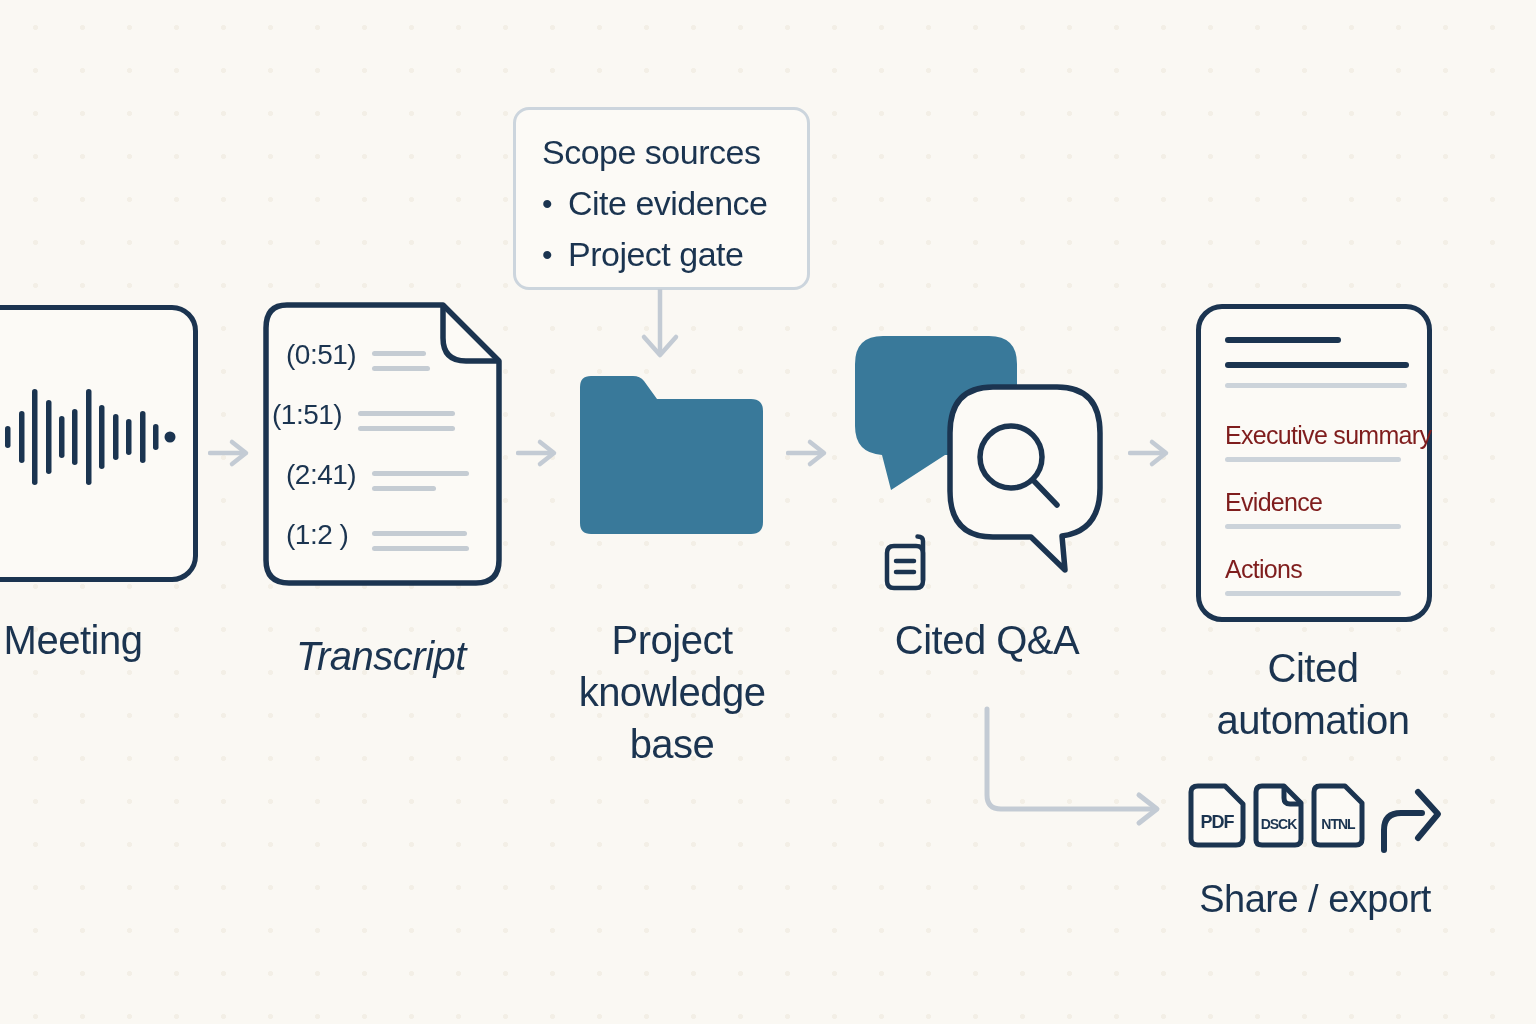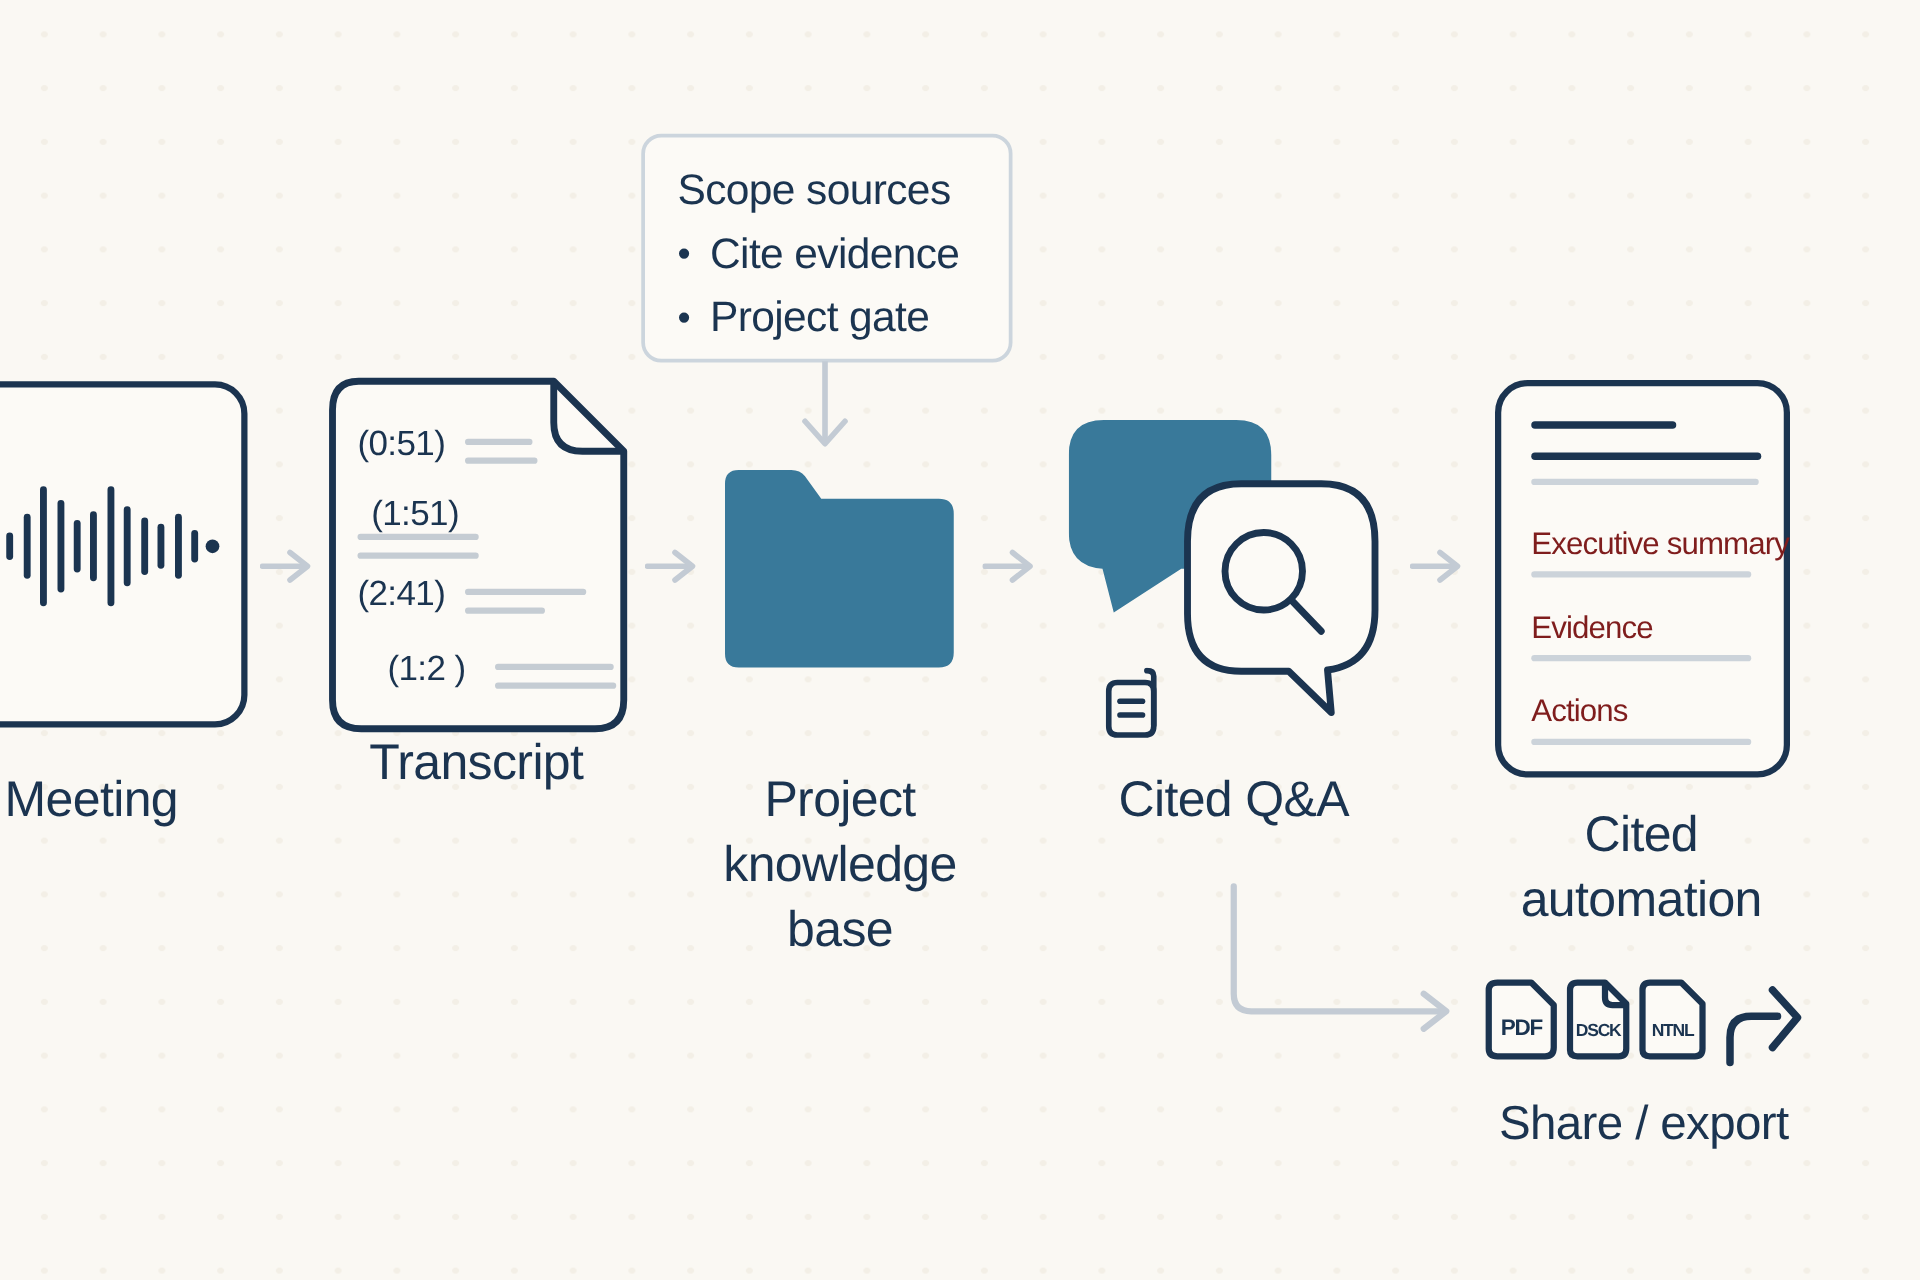--- a/index.html
+++ b/index.html
@@ -79,42 +79,42 @@
     <path d="M 25 4 H 181 L 237 60 V 259 Q 237 282 214 282 H 27 Q 4 282 4 259 V 27 Q 4 4 25 4 Z" fill="#fcfaf6" stroke="#1b3450" stroke-width="5.5" stroke-linejoin="round"></path>
     <path d="M 181 4 V 37 Q 181 60 204 60 H 237" fill="none" stroke="#1b3450" stroke-width="5.5" stroke-linejoin="round"></path>
   </svg>
   <div class="ts-row" style="left:286px; top:335px;">
     <span class="ts-time">(0:51)</span>
     <div class="ts-lines">
       <div class="g-line" style="width:54px;"></div>
         <div class="g-line" style="width:58px;"></div>
     </div>
   </div>
-  <div class="ts-row" style="left:286px; top:395px;flex-direction:column;">
+  <div class="ts-row" style="left:272px; top:395px;">
     <span class="ts-time">(1:51)</span>
     <div class="ts-lines">
       <div class="g-line" style="width:97px;"></div>
         <div class="g-line" style="width:97px;"></div>
     </div>
   </div>
   <div class="ts-row" style="left:286px; top:455px;">
     <span class="ts-time">(2:41)</span>
     <div class="ts-lines">
       <div class="g-line" style="width:97px;"></div>
         <div class="g-line" style="width:64px;"></div>
     </div>
   </div>
-  <div class="ts-row" style="left:286px; top:515px;margin-left:24px;">
+  <div class="ts-row" style="left:286px; top:515px;">
     <span class="ts-time">(1:2 )</span>
     <div class="ts-lines">
       <div class="g-line" style="width:95px;"></div>
         <div class="g-line" style="width:97px;"></div>
     </div>
   </div>
-  <div class="stage-label" style="left:281px; top:584px; width:200px;">Transcript</div>
+  <div class="stage-label" style="left:281px; top:630px; width:200px;font-style:italic;">Transcript</div>
 
   <svg class="abs" style="left:516px; top:438px;" width="44" height="30" viewBox="0 0 44 30">
     <g stroke="#c3cbd4" stroke-width="4.5" fill="none" stroke-linecap="round" stroke-linejoin="round">
       <path d="M 2 15 H 34"></path>
         <path d="M 24 4 L 38 15 L 24 26"></path>
     </g>
   </svg>
 
   <div class="callout">
     <div class="callout-row">

